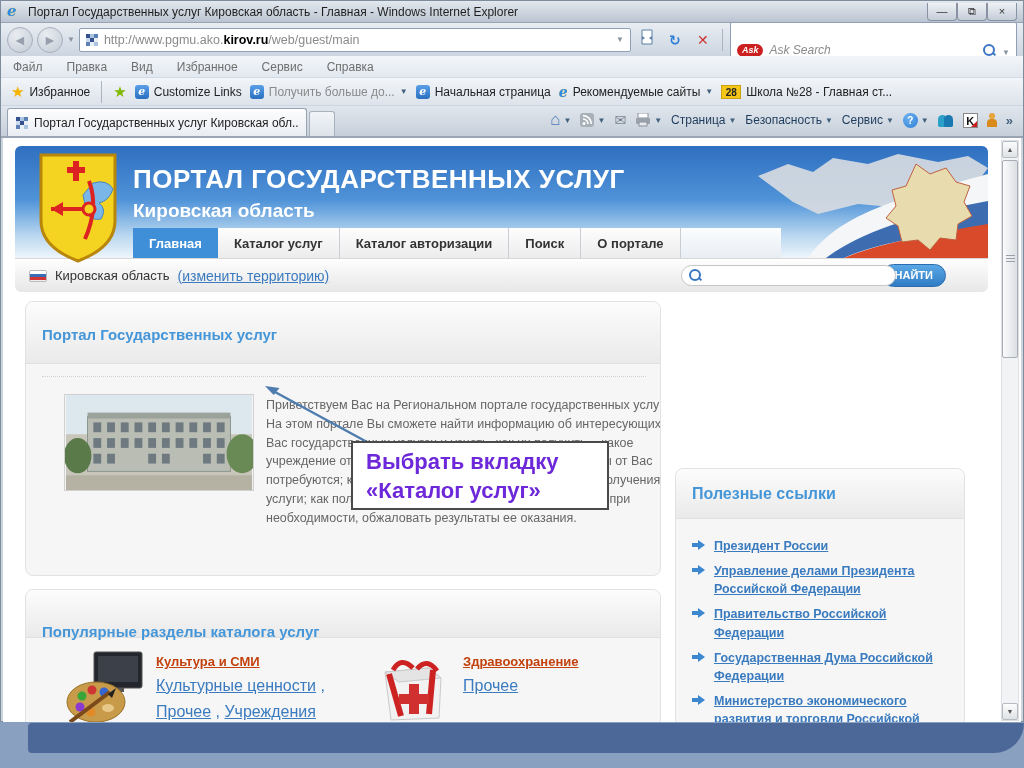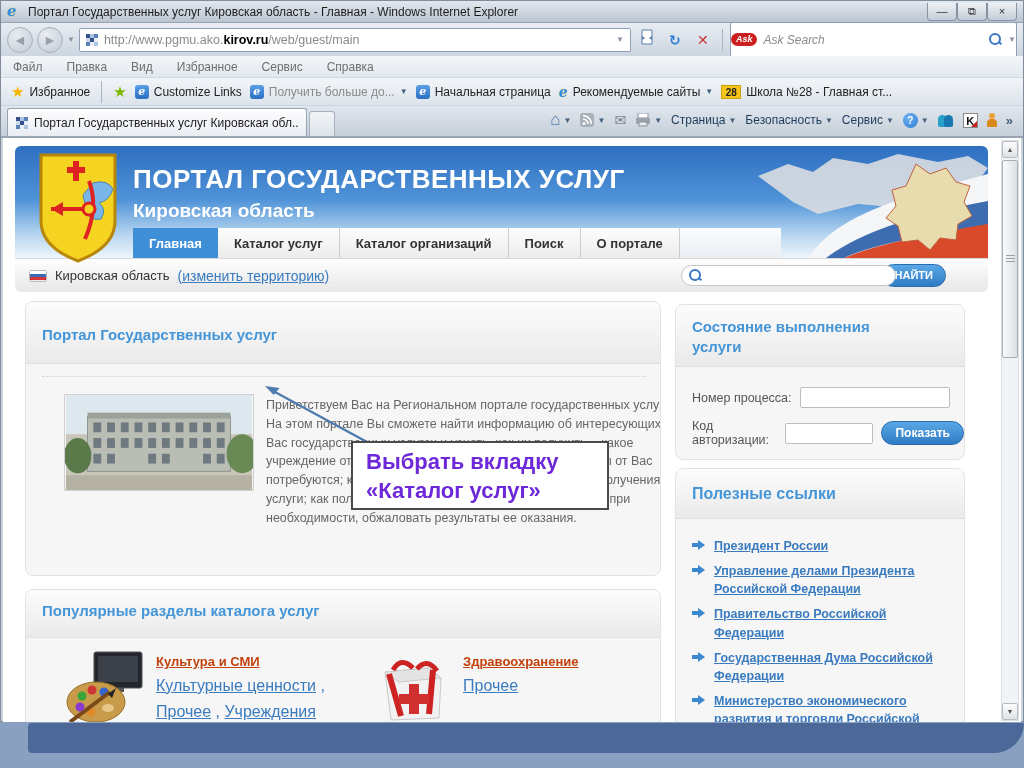--- a/index.html
+++ b/index.html
@@ -26,21 +26,21 @@
   .mini-drop { font-size:8px; color:#8a94a1; }
   .address-field { height:24px; width:552px; background:#fff; border:1px solid #8fa0b4; border-radius:2px; display:flex; align-items:center; padding:0 6px; gap:6px; }
   .favicon { width:12px; height:12px; flex:none; }
   .url-text { flex:1; font-size:12.5px; white-space:nowrap; overflow:hidden; }
   .url-gray { color:#8a8a8a; }
   .url-domain { color:#000; font-weight:bold; }
   .toolbtn { width:24px; height:24px; border:1px solid transparent; border-radius:3px; text-align:center; line-height:22px; font-size:14px; }
   .refresh-glyph { color:#2f7fd6; font-weight:bold; }
   .stop-glyph { color:#cc3333; font-weight:bold; }
   .sep-v { width:1px; height:22px; background:#aab4c1; margin:0 3px; }
-  .search-field { height:36px; flex:1; background:#fff; border:1px solid #8fa0b4; border-radius:2px; display:flex; align-items:center; padding:0 0; gap:6px; }
+  .search-field { height:36px; flex:1; background:#fff; border:1px solid #8fa0b4; border-radius:2px; display:flex; align-items:flex-end; padding:0 6px; gap:6px; }
   .ask-logo { background:#cc1f1f; color:#fff; font:bold italic 9px/13px "Liberation Sans",sans-serif; border-radius:8px; padding:0 5px; }
   .search-placeholder { flex:1; font-style:italic; color:#8a8a8a; font-size:12px; }
   .magnifier { width:13px; height:13px; position:relative; }
   .magnifier::before { content:""; position:absolute; left:0; top:0; width:8px; height:8px; border:2px solid #3a76c4; border-radius:50%; }
   .magnifier::after { content:""; position:absolute; left:9px; top:9px; width:4px; height:2px; background:#3a76c4; transform:rotate(45deg); }
 
   
   .menubar { position:absolute; left:0; top:55px; right:0; height:22px; background:linear-gradient(#f3f6f9,#e2e8ef); display:flex; align-items:center; padding-left:12px; gap:24px; border-bottom:1px solid #d4dae2; }
   .menubar span { font-size:12px; color:#6e6e6e; }
 
@@ -117,21 +117,21 @@
 
   .welcome-box { left:22px; top:163px; width:636px; height:275px; }
   .welcome-box .panel-head { height:62px; }
   .welcome-box .panel-title { position:absolute; left:16px; top:24px; }
   .welcome-divider { position:absolute; left:16px; top:74px; width:604px; border-top:1px dotted #cfcfcf; }
   .photo { position:absolute; left:38px; top:92px; width:190px; height:97px; border:1px solid #d0d0d0; }
   .welcome-text { position:absolute; left:240px; top:94px; width:408px; font-size:12.5px; color:#666; line-height:1.5; }
 
   .popular-box { left:22px; top:451px; width:636px; height:140px; border-radius:8px 8px 0 0; }
   .popular-box .panel-head { height:48px; }
-  .popular-box .panel-title { position:absolute; left:16px; top:12px; }
+  .popular-box .panel-title { position:absolute; left:16px; top:33px; }
   .pop-item { position:absolute; top:60px; display:flex; gap:10px; }
   .pop-item-1 { left:38px; width:280px; }
   .pop-item-2 { left:345px; width:270px; }
   .pop-icon { width:82px; height:74px; flex:none; }
   .pop-text { padding-top:4px; }
   .pop-title { font-size:13px; font-weight:bold; color:#c2410c; text-decoration:underline; }
   .pop-links { margin-top:4px; font-size:16px; color:#3a7bbf; line-height:1.6; width:175px; }
   .pop-links a, .pop-links .plink { color:#3a7bbf; text-decoration:underline; }
   .pcomma { color:#3a7bbf; text-decoration:none; }
 
@@ -325,21 +325,21 @@
           <path d="M60 112 C90 70 140 55 240 28 L240 58 C150 75 105 90 78 112 Z" fill="#f4f6f8"></path>
           <path d="M78 112 C110 88 160 70 240 55 L240 80 C170 90 120 100 96 112 Z" fill="#3d6db0"></path>
           <path d="M96 112 C130 98 180 88 240 78 L240 112 Z" fill="#d84a2a"></path>
           <path d="M168 18 l14 10 16 -6 10 14 14 4 -6 16 8 14 -14 8 -2 16 -16 -2 -10 12 -12 -10 -16 2 -4 -16 -12 -8 10 -12 -4 -16 14 -4 z" fill="#e8dcae" stroke="#c06040" stroke-width="1"></path>
         </svg>
         <div class="banner-title">ПОРТАЛ ГОСУДАРСТВЕННЫХ УСЛУГ</div>
         <div class="banner-subtitle">Кировская область</div>
         <div class="tabstrip">
           <div class="ptab active">Главная</div>
           <div class="ptab">Каталог услуг</div>
-          <div class="ptab">Каталог организаций</div>
+          <div class="ptab">Каталог авторизации</div>
           <div class="ptab">Поиск</div>
           <div class="ptab">О портале</div>
         </div>
       </div>
 
       <svg class="coat" viewBox="0 0 82 112">
         <path d="M4 2 h74 v66 q0 26 -37 40 q-37 -14 -37 -40 z" fill="#f5d321" stroke="#b8860b" stroke-width="3"></path>
         <path d="M56 30 q14 -4 20 6 q-4 12 -14 14 q8 6 2 16 q-10 2 -14 -6 l-4 -18 z" fill="#7ab6e8" stroke="#4a86b8"></path>
         <path d="M36 8 h6 v6 h6 v6 h-6 v8 h-6 v-8 h-6 v-6 h6 z" fill="#d22"></path>
         <path d="M52 28 q10 26 -4 58" stroke="#d22" stroke-width="4" fill="none"></path>
@@ -442,33 +442,20 @@
             <path d="M62 20 L58 64" stroke="#c22" stroke-width="6"></path>
             <path d="M40 38 h10 v10 h10 v10 h-10 v10 h-10 v-10 h-10 v-10 h10 z" fill="#d03030" transform="translate(-2,-4)"></path>
           </svg>
           <div class="pop-text">
             <div class="pop-title">Здравоохранение</div>
             <div class="pop-links"><span class="plink">Прочее</span></div>
           </div>
         </div>
       </div>
 
-      <div class="panel status-box">
-        <div class="panel-head"></div>
-        <div class="panel-title">Состояние выполнения услуги</div>
-        <div class="form-row row-process">
-          <span>Номер процесса:</span>
-          <input class="tinput inp-process" type="text" style="">
-        </div>
-        <div class="form-row row-auth">
-          <span>Код авторизации:</span>
-          <input class="tinput inp-auth" type="text" style="">
-          <button class="show-btn">Показать</button>
-        </div>
-      </div>
 
       <div class="panel links-box">
         <div class="panel-head"></div>
         <div class="panel-title">Полезные ссылки</div>
         <div class="ulinks">
           <div class="ulink"><span class="blue-arrow"></span><span class="txt">Президент России</span></div>
           <div class="ulink"><span class="blue-arrow"></span><span class="txt">Управление делами Президента Российской Федерации</span></div>
           <div class="ulink"><span class="blue-arrow"></span><span class="txt">Правительство Российской Федерации</span></div>
           <div class="ulink"><span class="blue-arrow"></span><span class="txt">Государственная Дума Российской Федерации</span></div>
           <div class="ulink"><span class="blue-arrow"></span><span class="txt">Министерство экономического развития и торговли Российской Федерации</span></div>

